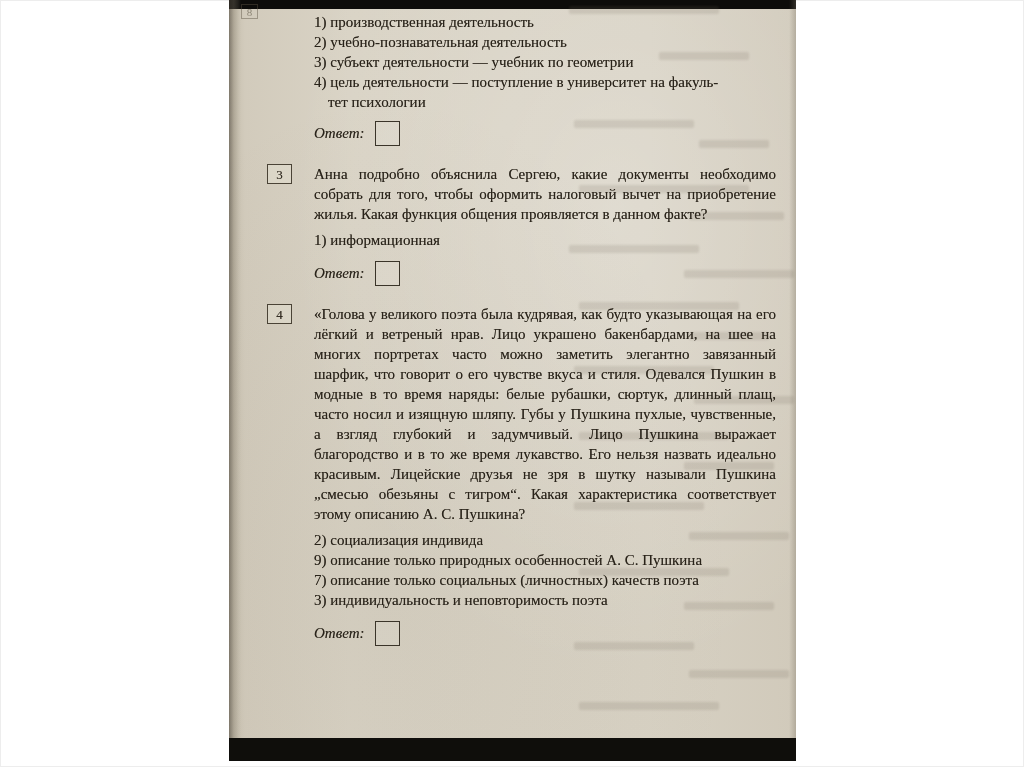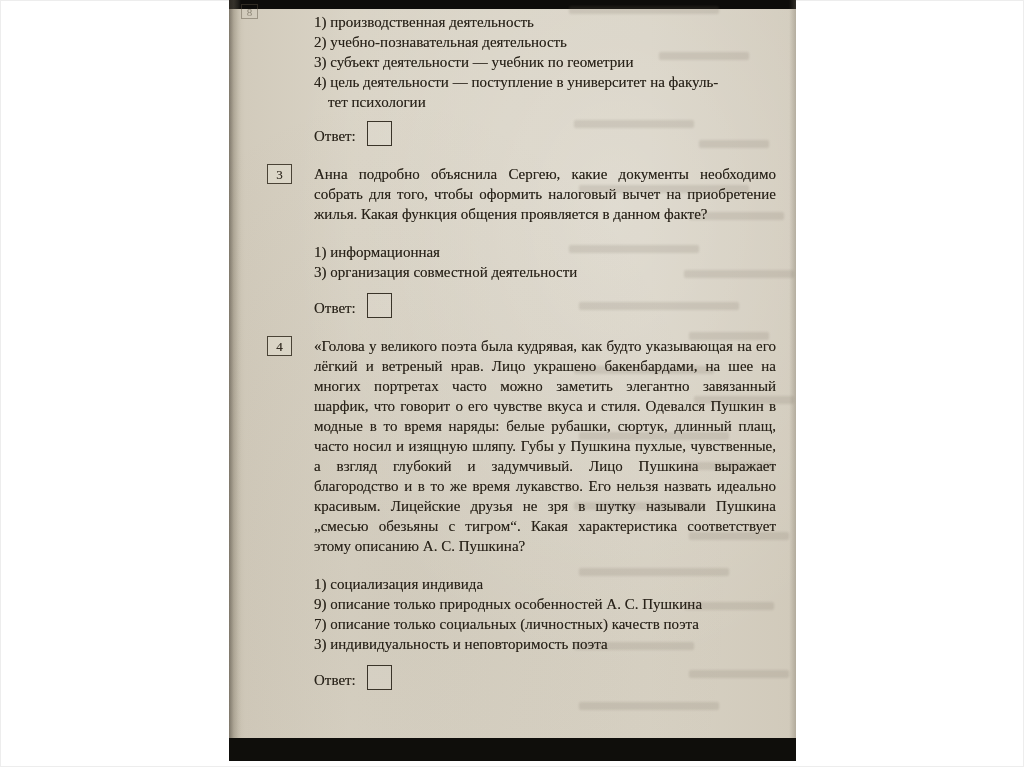--- a/index.html
+++ b/index.html
@@ -51,33 +51,33 @@
   .content {
     position:absolute; left:85px; top:12px; width:462px;
     color:#29231a; font-size:15px; line-height:20px;
     text-shadow:0 0 .5px rgba(41,35,24,.5);
   }
   .opt {
     padding-left:14px; text-indent:-14px; white-space:pre-line;
   }
   .qtext { text-align:justify; }
   .answer-row {
-    display:flex; align-items:flex-end; gap:11px; margin-top:8px; height:26px;
+    display:flex; align-items:center; gap:11px; margin-top:8px; height:26px;font-style:italic;
   }
   .answer-box {
     display:inline-block; width:25px; height:25px;
     border:1.5px solid #3a3429; background:rgba(255,255,255,.08);
   }
   .question { position:relative; margin-top:18px; }
   .qnum {
     position:absolute; left:-47px; top:0; width:25px; height:20px;
     border:1.5px solid #4a4336; display:grid; place-items:center;
     font-size:13px; color:#332d23; background:rgba(236,231,219,.35);
   }
-  .q-opts { margin-top:18px; }
+  .q-opts { margin-top:6px; }
   .q-answer { margin-top:10px; }
 </style>
 </head>
 <body>
 
 <div class="stage">
   <div class="page">
 
     <div class="bar-top"></div>
     <div class="edge-left"></div>
@@ -124,35 +124,34 @@
         <span class="answer-box"></span>
       </div>
 
       <section class="question">
         <div class="qnum">
           <span>3</span>
         </div>
         <p class="qtext">Анна подробно объяснила Сергею, какие документы необходимо собрать для того, чтобы оформить налоговый вычет на приобретение жилья. Какая функция общения проявляется в данном факте?</p>
         <div class="q-opts">
           <p class="opt">1) информационная</p>
-          <p class="opt">3) организация совместной деятельности</p>
         </div>
         <div class="answer-row q-answer">
           <span class="answer-label">Ответ:</span>
           <span class="answer-box"></span>
         </div>
       </section>
 
       <section class="question">
         <div class="qnum">
           <span>4</span>
         </div>
         <p class="qtext">«Голова у великого поэта была кудрявая, как будто указывающая на его лёгкий и ветреный нрав. Лицо украшено бакенбардами, на шее на многих портретах часто можно заметить элегантно завязанный шарфик, что говорит о его чувстве вкуса и стиля. Одевался Пушкин в модные в то время наряды: белые рубашки, сюртук, длинный плащ, часто носил и изящную шляпу. Губы у Пушкина пухлые, чувственные, а взгляд глубокий и задумчивый. Лицо Пушкина выражает благородство и в то же время лукавство. Его нельзя назвать идеально красивым. Лицейские друзья не зря в шутку называли Пушкина „смесью обезьяны с тигром“. Какая характеристика соответствует этому описанию А. С. Пушкина?</p>
         <div class="q-opts">
-          <p class="opt">1) социализация индивида</p>
+          <p class="opt">2) социализация индивида</p>
           <p class="opt">9) описание только природных особенностей А. С. Пушкина</p>
           <p class="opt">7) описание только социальных (личностных) качеств поэта</p>
           <p class="opt">3) индивидуальность и неповторимость поэта</p>
         </div>
         <div class="answer-row q-answer">
           <span class="answer-label">Ответ:</span>
           <span class="answer-box"></span>
         </div>
       </section>
 

